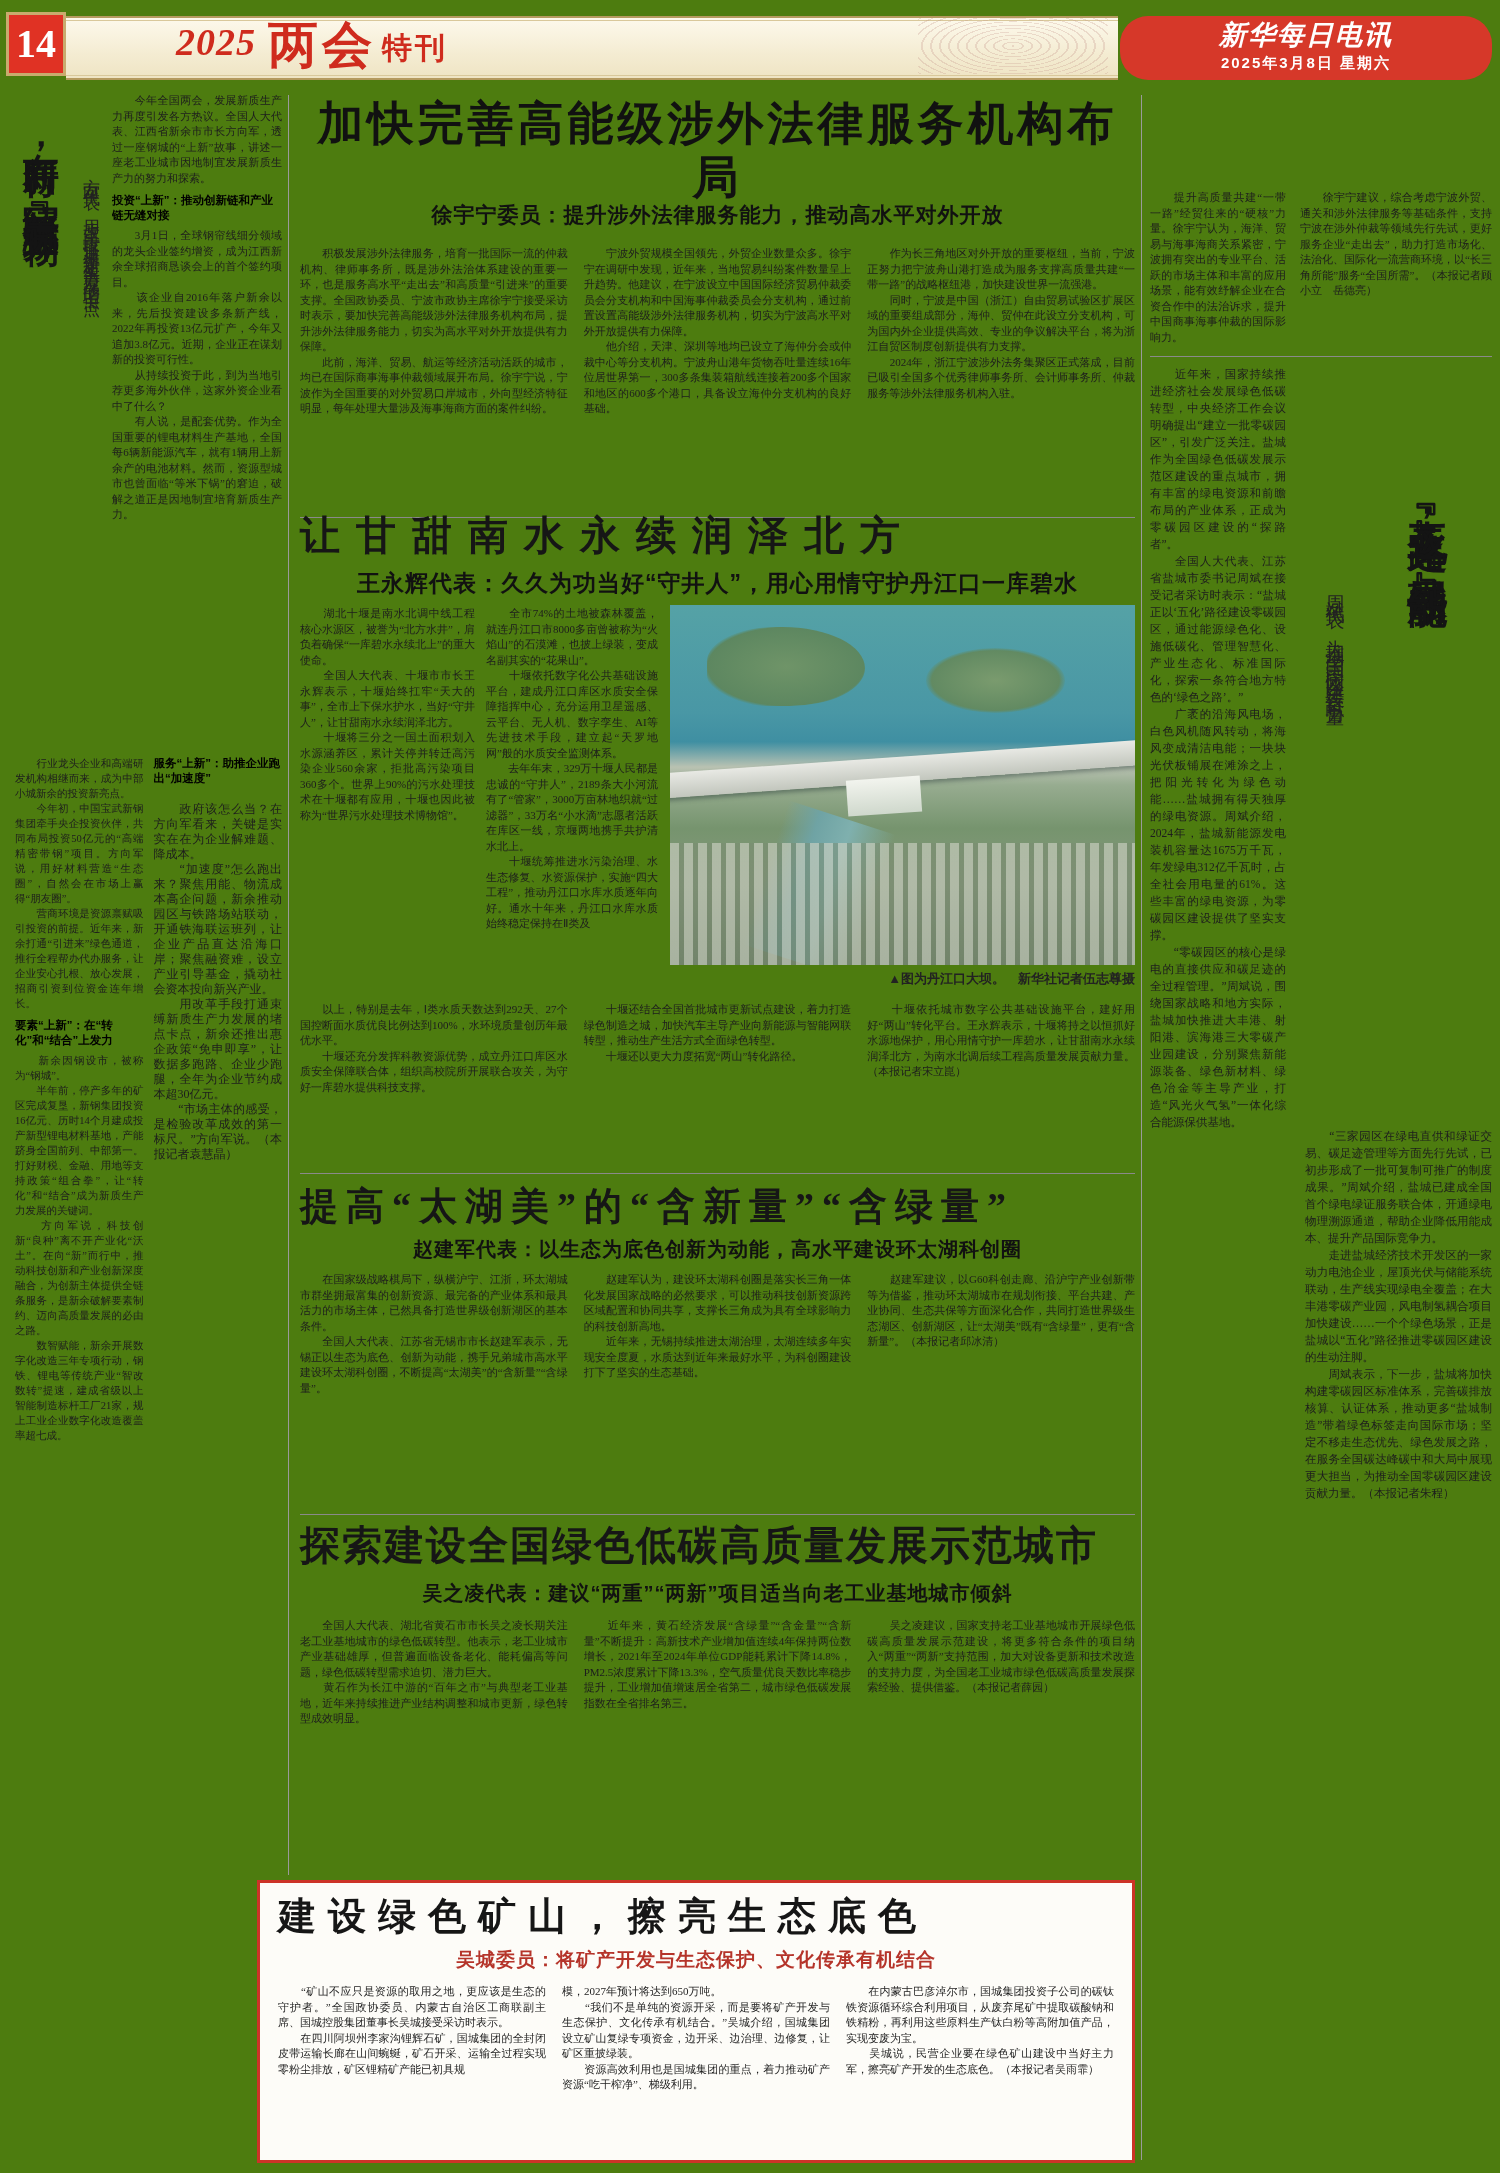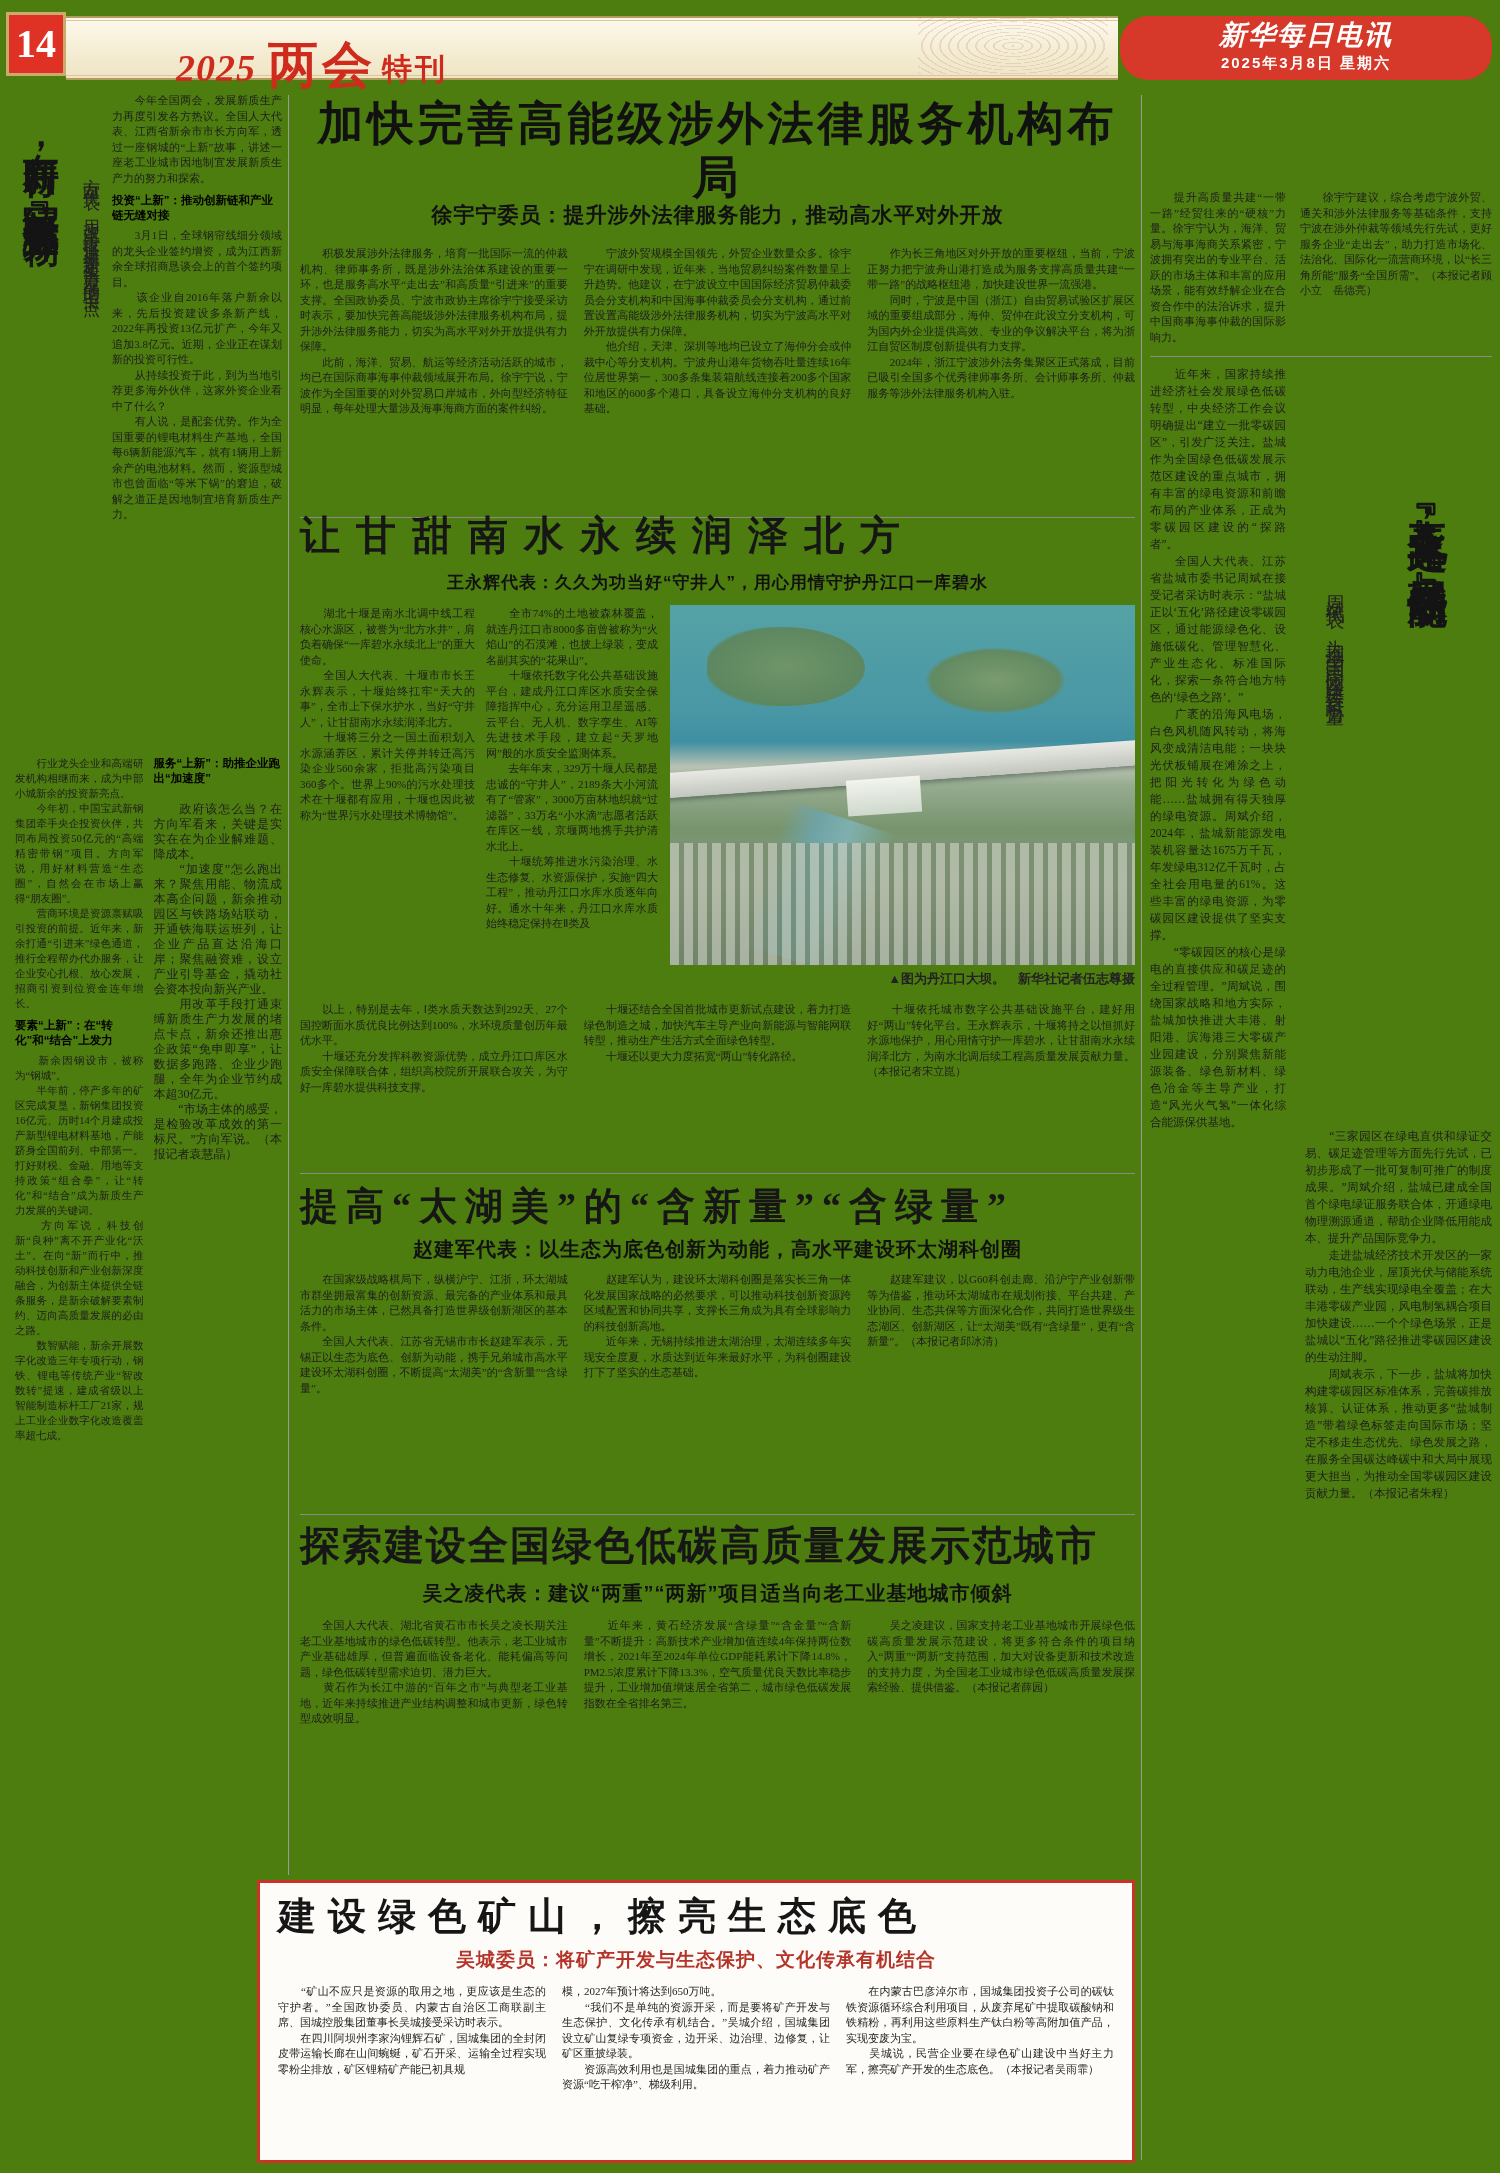--- a/index.html
+++ b/index.html
@@ -7,21 +7,21 @@
         font-family:"Liberation Serif",serif;color:#1c1c1c;}
   .abs{position:absolute;}
   
   .pageno-frame{left:6px;top:12px;width:60px;height:64px;background:#c9ab6e;}
   .pageno{position:absolute;left:3px;top:3px;right:3px;bottom:3px;background:#e03224;
           color:#fff;font:bold 40px/58px "Liberation Serif",serif;text-align:center;}
   .banner{left:66px;top:16px;width:1052px;height:60px;
           background:linear-gradient(180deg,#fdf9ec 0%,#f4ecd2 60%,#efe4c4 100%);
           border-top:2px solid #b59a5f;border-bottom:2px solid #b59a5f;}
   .banner-inner{position:absolute;left:0;top:2px;right:0;bottom:2px;border-top:1px solid #d9c89b;border-bottom:1px solid #d9c89b;}
-  .banner-text{position:absolute;left:110px;top:16px;height:56px;display:flex;align-items:flex-end;color:#cf2b1d;}
+  .banner-text{position:absolute;left:110px;top:2px;height:56px;display:flex;align-items:flex-start;color:#cf2b1d;}
   .b-year{font:bold italic 38px "Liberation Serif",serif;letter-spacing:1px;}
   .b-brand{font:bold 50px/50px "Liberation Serif",serif;margin:0 6px 0 12px;letter-spacing:4px;}
   .b-suffix{font:bold 30px "Liberation Sans",sans-serif;letter-spacing:3px;margin-top:8px;}
   .ripple{position:absolute;right:10px;top:0;width:190px;height:56px;opacity:.5;
           background:repeating-radial-gradient(ellipse 90px 34px at 50% 50%,rgba(196,148,138,.55) 0 2px,rgba(0,0,0,0) 2px 9px);}
   .datebox{left:1120px;top:16px;width:372px;height:64px;background:#d63829;color:#fff;text-align:center;border-radius:28px;}
   .paper-name{font:bold italic 27px/34px "Liberation Serif",serif;letter-spacing:2px;margin-top:2px;}
   .paper-date{font:bold 15px/22px "Liberation Sans",sans-serif;letter-spacing:2px;}
   
   .vsep{width:1px;background:#9a9a9a;}
@@ -128,21 +128,21 @@
 　　他介绍，天津、深圳等地均已设立了海仲分会或仲裁中心等分支机构。宁波舟山港年货物吞吐量连续16年位居世界第一，300多条集装箱航线连接着200多个国家和地区的600多个港口，具备设立海仲分支机构的良好基础。</div>
     <div class="body-text">　　作为长三角地区对外开放的重要枢纽，当前，宁波正努力把宁波舟山港打造成为服务支撑高质量共建“一带一路”的战略枢纽港，加快建设世界一流强港。
 　　同时，宁波是中国（浙江）自由贸易试验区扩展区域的重要组成部分，海仲、贸仲在此设立分支机构，可为国内外企业提供高效、专业的争议解决平台，将为浙江自贸区制度创新提供有力支撑。
 　　2024年，浙江宁波涉外法务集聚区正式落成，目前已吸引全国多个优秀律师事务所、会计师事务所、仲裁服务等涉外法律服务机构入驻。</div>
   </div>
 
   <div class="abs body-text" style="left:1150px;top:190px;width:136px;height:160px;">　　提升高质量共建“一带一路”经贸往来的“硬核”力量。徐宇宁认为，海洋、贸易与海事海商关系紧密，宁波拥有突出的专业平台、活跃的市场主体和丰富的应用场景，能有效纾解企业在合资合作中的法治诉求，提升中国商事海事仲裁的国际影响力。</div>
   <div class="abs body-text" style="left:1300px;top:190px;width:192px;height:160px;">　　徐宇宁建议，综合考虑宁波外贸、通关和涉外法律服务等基础条件，支持宁波在涉外仲裁等领域先行先试，更好服务企业“走出去”，助力打造市场化、法治化、国际化一流营商环境，以“长三角所能”服务“全国所需”。（本报记者顾小立　岳德亮）</div>
 
   <div class="abs h-serif" style="left:300px;top:512px;width:835px;letter-spacing:16px;">让甘甜南水永续润泽北方</div>
-  <div class="abs h-sub" style="left:300px;top:570px;width:835px;font-size:17px;">王永辉代表：久久为功当好“守井人”，用心用情守护丹江口一库碧水</div>
+  <div class="abs h-sub" style="left:300px;top:570px;width:835px;font-size:23px;">王永辉代表：久久为功当好“守井人”，用心用情守护丹江口一库碧水</div>
   <div class="abs body-text" style="left:300px;top:606px;width:175px;height:360px;">　　湖北十堰是南水北调中线工程核心水源区，被誉为“北方水井”，肩负着确保“一库碧水永续北上”的重大使命。
 　　全国人大代表、十堰市市长王永辉表示，十堰始终扛牢“天大的事”，全市上下保水护水，当好“守井人”，让甘甜南水永续润泽北方。
 　　十堰将三分之一国土面积划入水源涵养区，累计关停并转迁高污染企业560余家，拒批高污染项目360多个。世界上90%的污水处理技术在十堰都有应用，十堰也因此被称为“世界污水处理技术博物馆”。</div>
   <div class="abs body-text" style="left:486px;top:606px;width:172px;height:360px;">　　全市74%的土地被森林覆盖，就连丹江口市8000多亩曾被称为“火焰山”的石漠滩，也披上绿装，变成名副其实的“花果山”。
 　　十堰依托数字化公共基础设施平台，建成丹江口库区水质安全保障指挥中心，充分运用卫星遥感、云平台、无人机、数字孪生、AI等先进技术手段，建立起“天罗地网”般的水质安全监测体系。
 　　去年年末，329万十堰人民都是忠诚的“守井人”，2189条大小河流有了“管家”，3000万亩林地织就“过滤器”，33万名“小水滴”志愿者活跃在库区一线，京堰两地携手共护清水北上。
 　　十堰统筹推进水污染治理、水生态修复、水资源保护，实施“四大工程”，推动丹江口水库水质逐年向好。通水十年来，丹江口水库水质始终稳定保持在Ⅱ类及</div>
 
   <div class="abs photo">
     <div class="ph-island1"></div>

